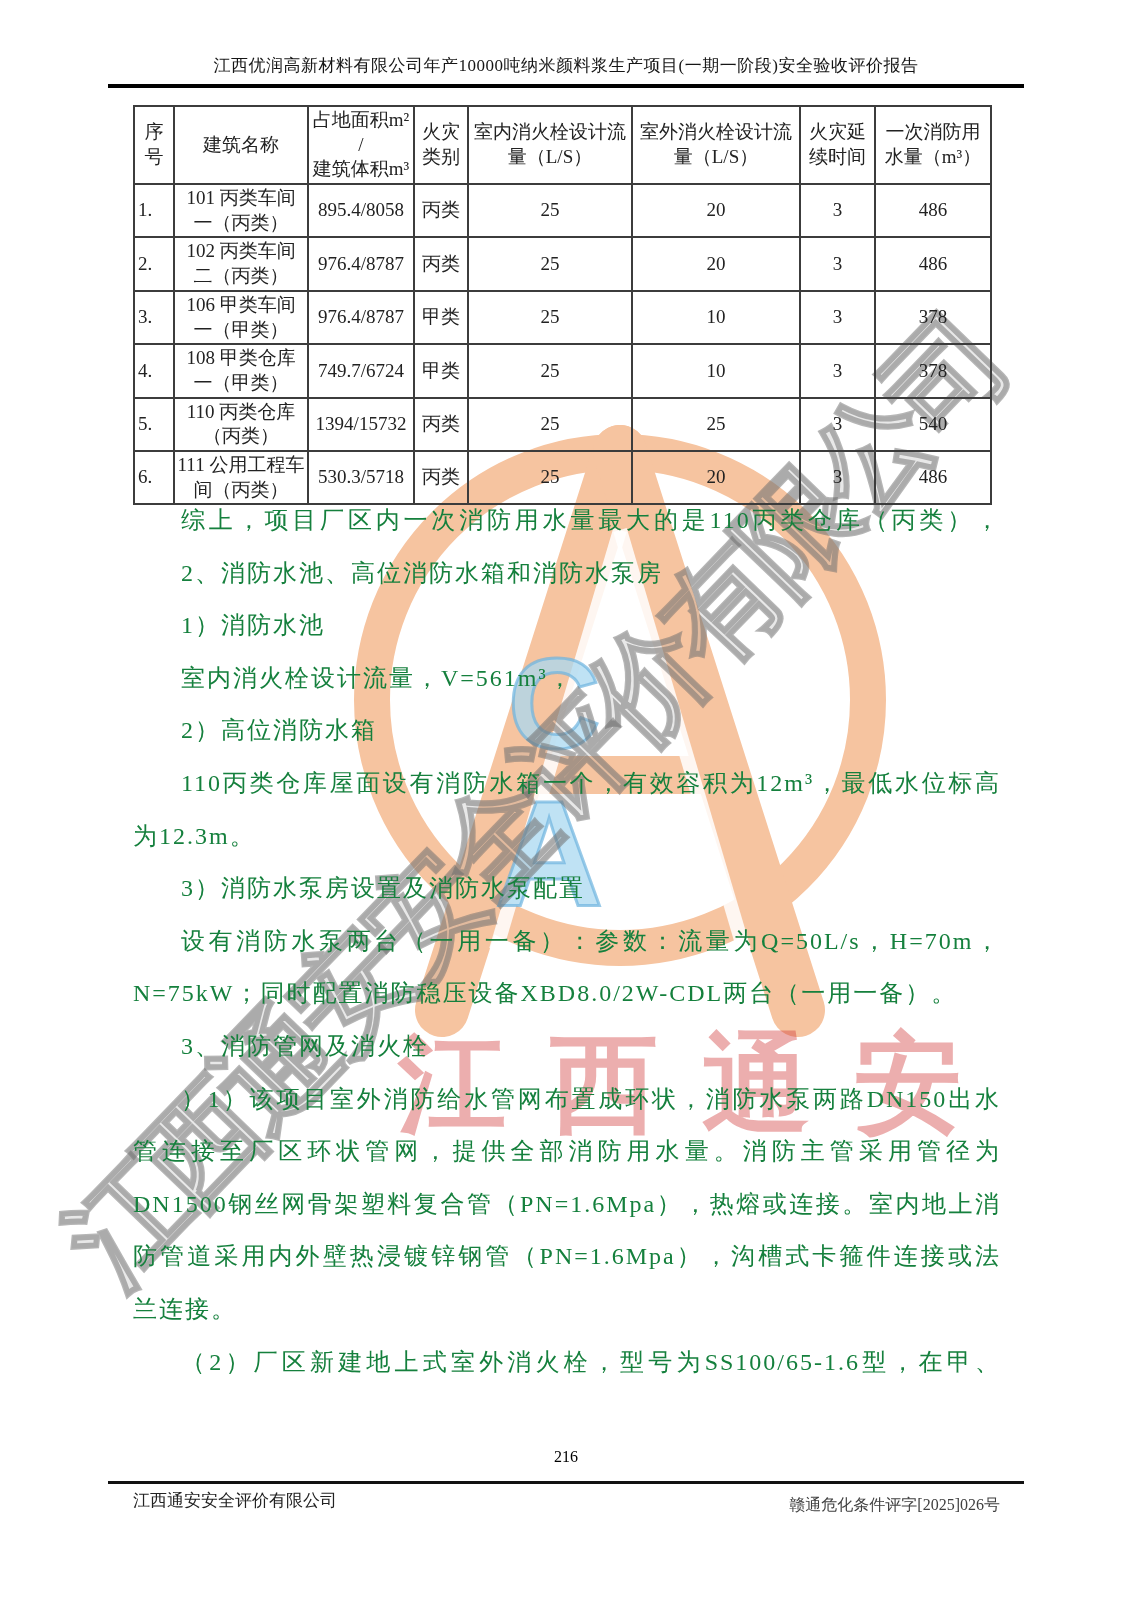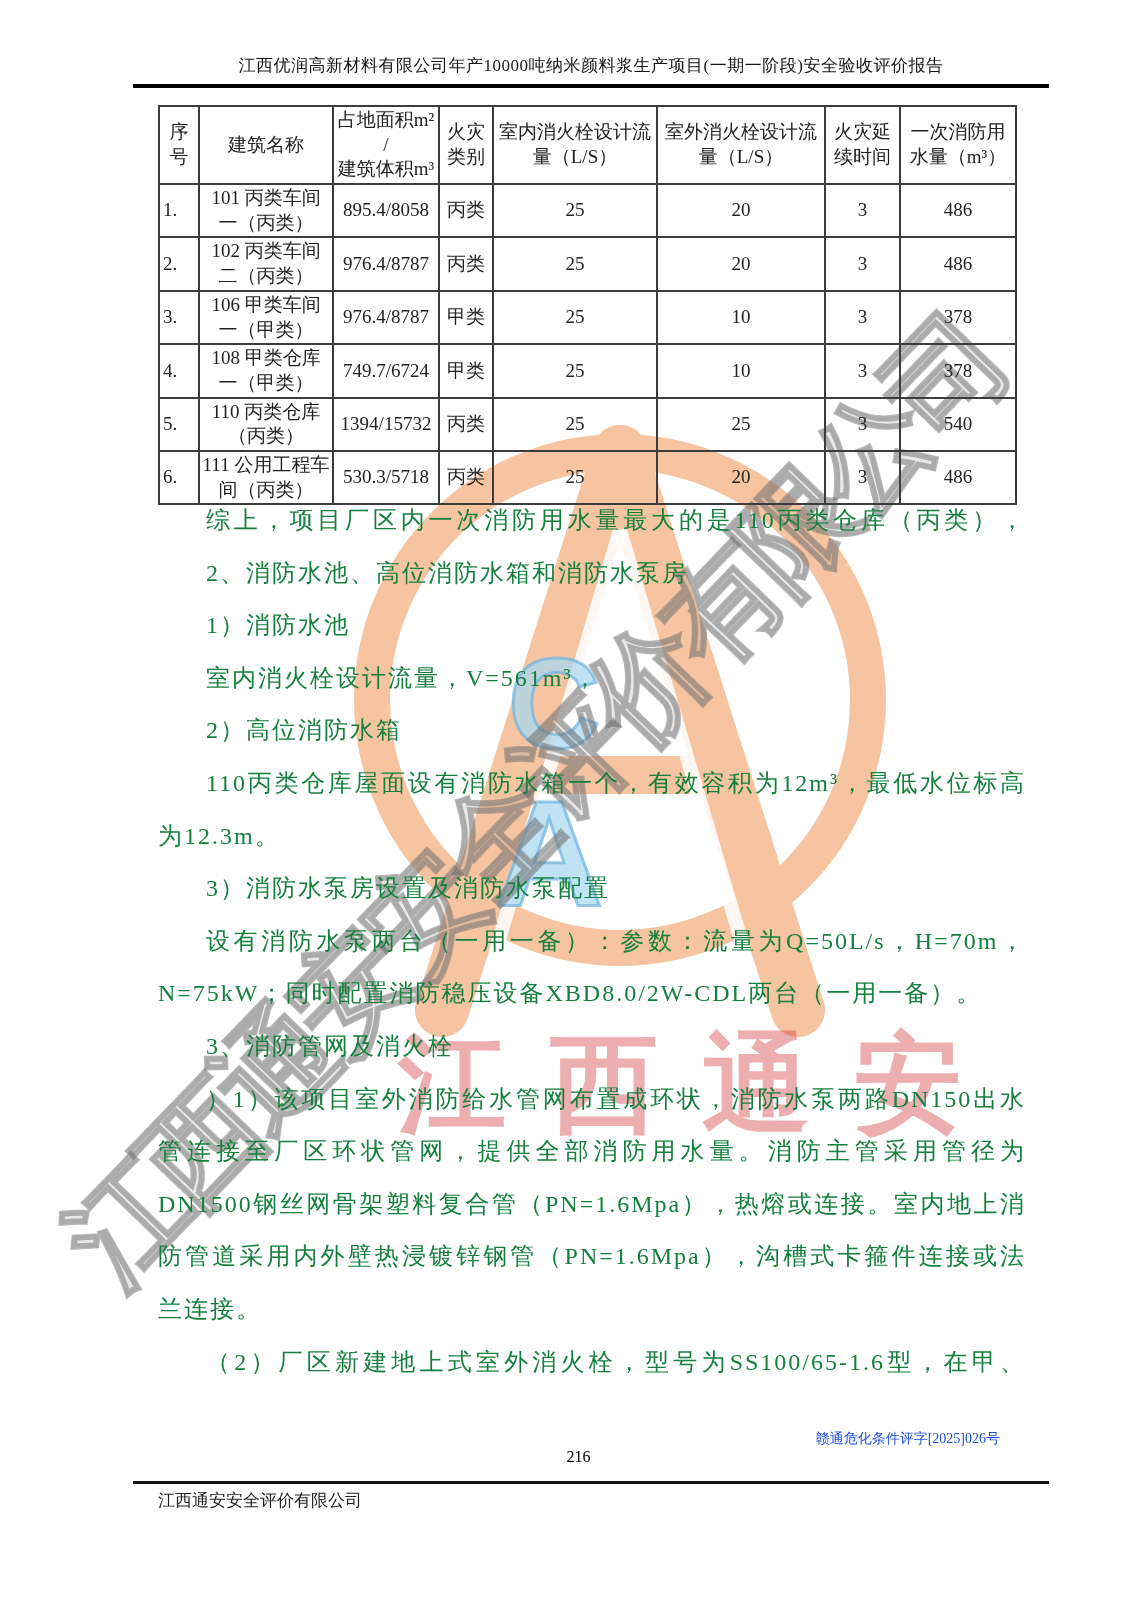--- a/index.html
+++ b/index.html
@@ -34,21 +34,21 @@
     color:rgba(150,150,150,0.22); -webkit-text-stroke:2.5px rgba(110,110,110,0.5);
   }
   .wm-red {
     position:absolute; left:398px; top:1030px;
     white-space:nowrap; line-height:1;
     font-family:"Liberation Sans","DejaVu Sans",sans-serif;
     font-size:108px; font-weight:bold; letter-spacing:44px;
     color:rgba(208,52,52,0.40);
   }
   
-  .content { position:absolute; inset:0; z-index:1;margin-left:25px; }
+  .content { position:absolute; inset:0; z-index:1; }
   .doc-title {
     position:absolute; top:54px; left:56px; width:1020px;
     text-align:center; font-size:17px; letter-spacing:0.5px; color:#151515;
   }
   .header-rule {
     position:absolute; top:84px; left:108px; width:916px; height:4px; background:#000;
   }
   table.fire-table {
     position:absolute; left:133px; top:105px; width:857px;
     border-collapse:collapse; table-layout:fixed;
@@ -69,21 +69,21 @@
   .line.indent { text-indent:48px; }
   .line.fill { white-space:normal; text-align:justify; text-align-last:justify; }
   .page-num {
     position:absolute; top:1448px; left:0; width:100%; text-align:center;
     font-size:16px; color:#000000;
   }
   .footer-rule {
     position:absolute; top:1481px; left:108px; width:916px; height:3px; background:#111;
   }
   .footer-left  { position:absolute; top:1489px; left:133px;  font-size:17px; color:#222; }
-  .footer-right { position:absolute; top:1430px; right:132px; font-size:14px; color:#1d4ed8; }
+  .footer-right { position:absolute; top:1495px; right:132px; font-size:16px; color:#404040; }
 </style>
 </head>
 <body>
 
 <div class="page">
 
   <div class="wm-layer">
     <svg class="wm-logo" width="580" height="660" viewBox="0 0 580 660">
       <circle cx="290" cy="310" r="248" fill="none" stroke="#f6c4a0" stroke-width="36"></circle>
       <path d="M290 62 L112 620" stroke="#f6c4a0" stroke-width="54" fill="none" stroke-linecap="round"></path>

